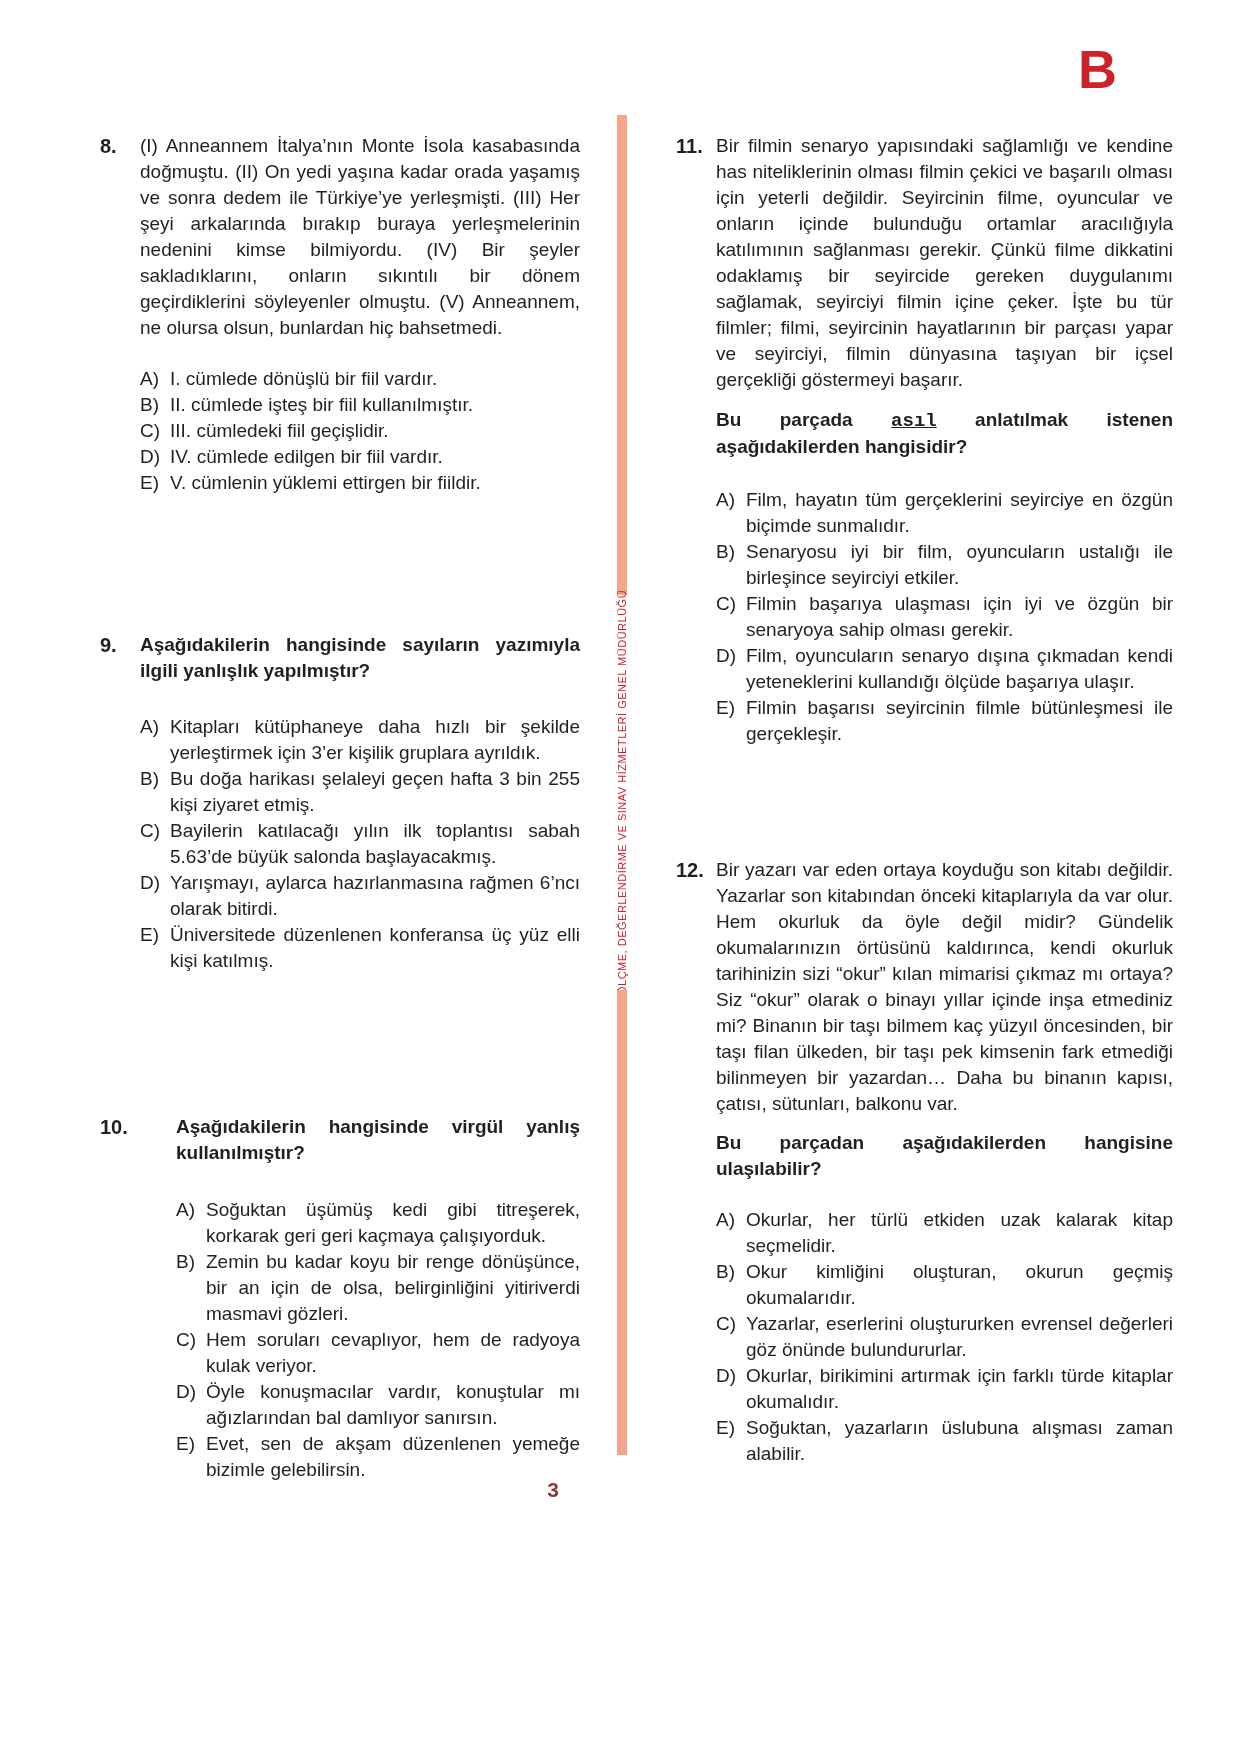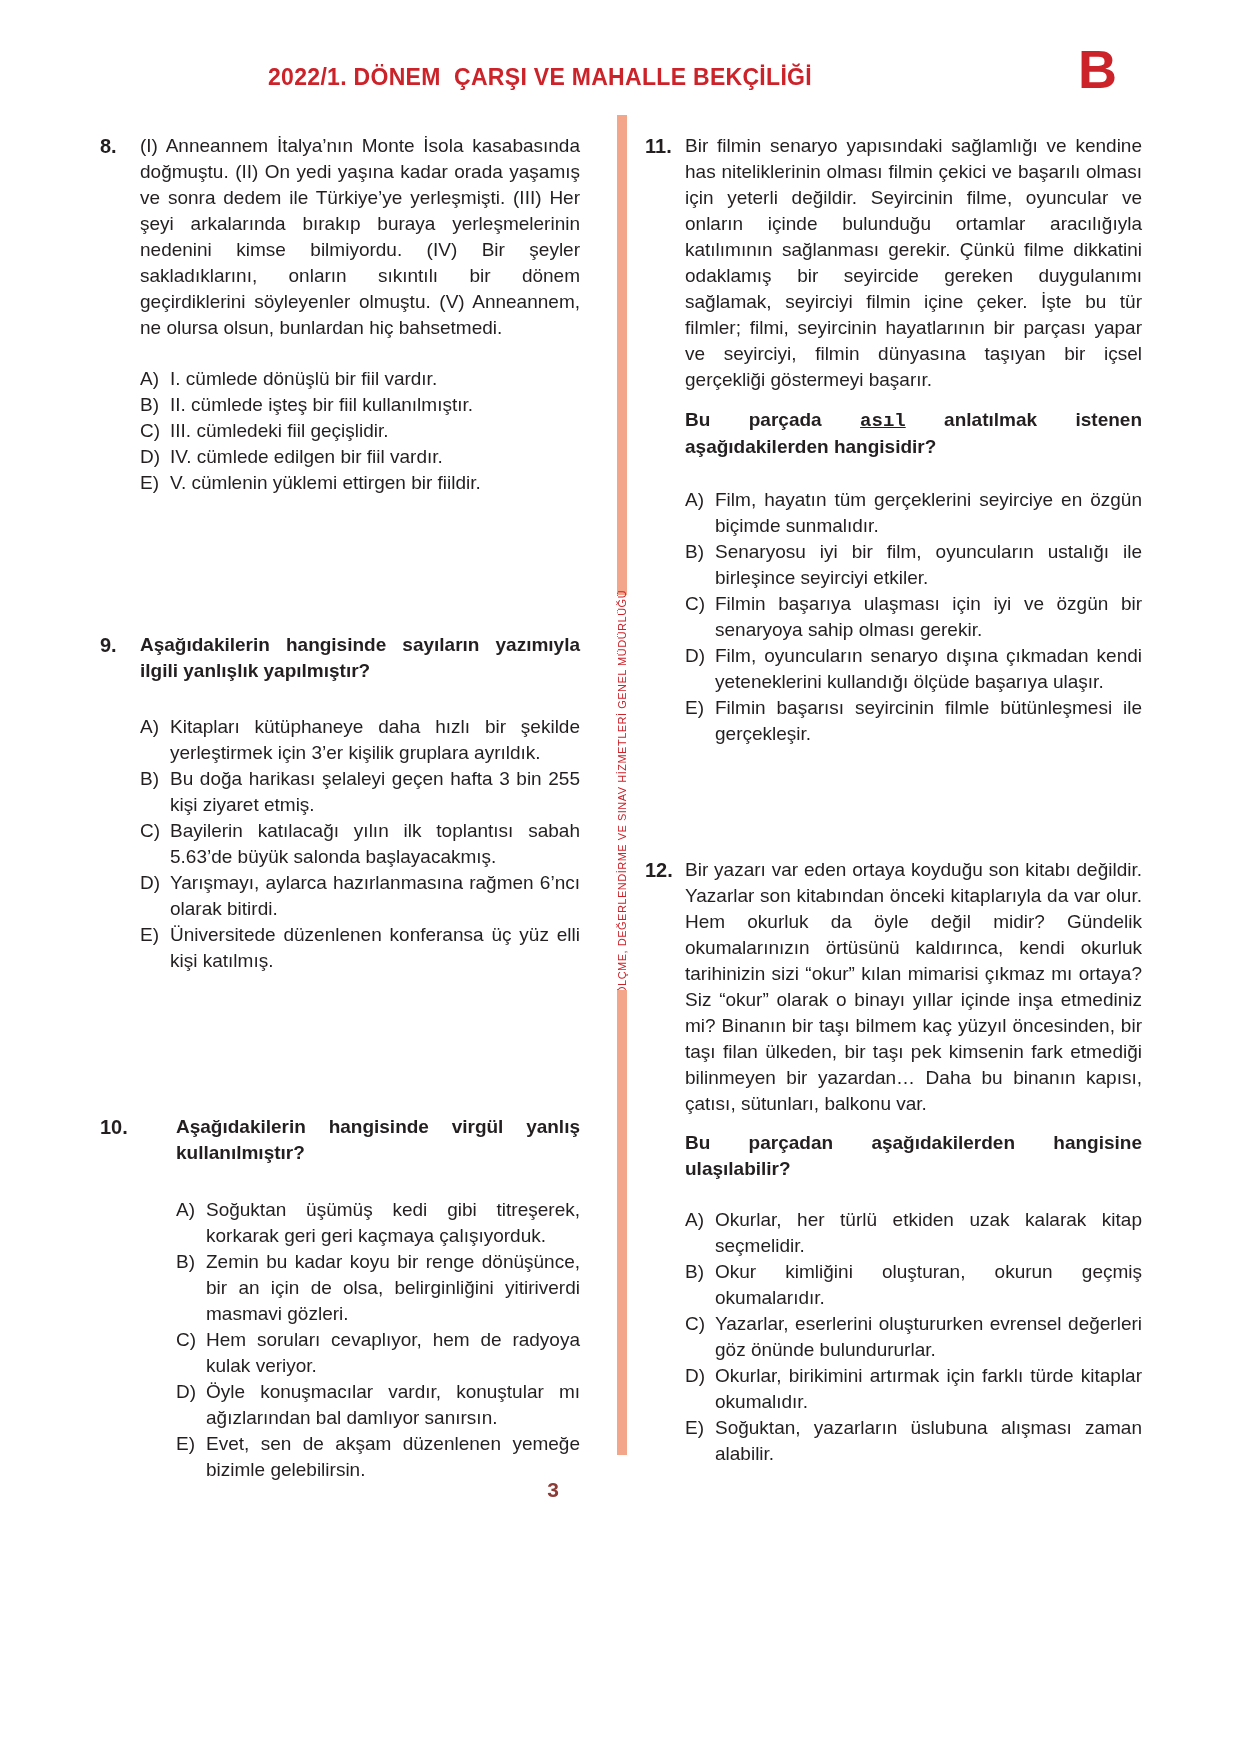--- a/index.html
+++ b/index.html
@@ -32,21 +32,21 @@
     left: 1078px;
     font-size: 54px;
     font-weight: bold;
     color: #cc2229;
     line-height: 1;
   }
 
   
   .col { position: absolute; top: 133px; }
   .col-left  { left: 100px; width: 480px; }
-  .col-right { left: 645px; width: 497px; }
+  .col-right { left: 676px; width: 497px; }
 
   .question { display: flex; align-items: flex-start; }
   .q-num {
     flex: 0 0 40px;
     font-size: 20px;
     font-weight: bold;
     line-height: 26px;
   }
   .q-body {
     flex: 1;
@@ -112,21 +112,20 @@
     font-size: 21px;
     font-weight: bold;
     color: #8d3b36;
   }
 </style>
 </head>
 <body>
 
 <div class="page">
 
-  <div class="header-title">2022/1. DÖNEM  ÇARŞI VE MAHALLE BEKÇİLİĞİ</div>
   <div class="booklet-letter">B</div>
 
   <div class="divider-top"></div>
   <div class="divider-text">ÖLÇME, DEĞERLENDİRME VE SINAV HİZMETLERİ GENEL MÜDÜRLÜĞÜ</div>
   <div class="divider-bottom"></div>
 
   <div class="col col-left">
 
     <div class="question q8">
       <span class="q-num">8.</span>

